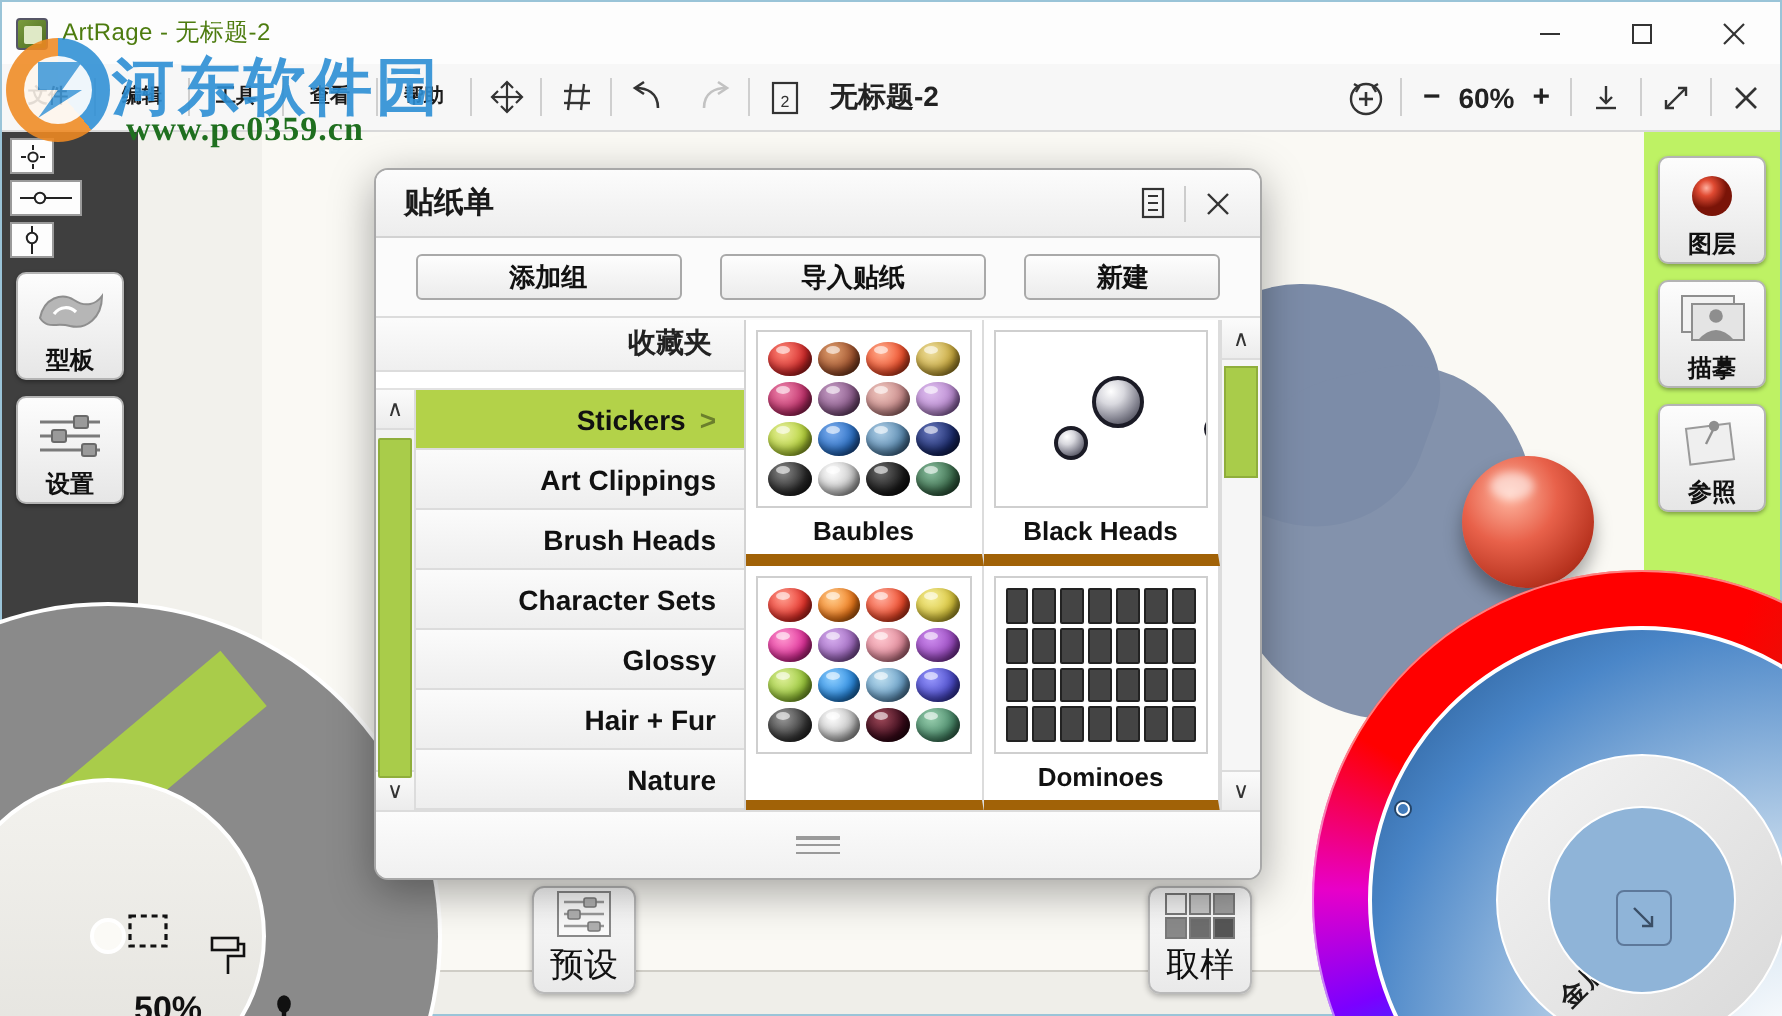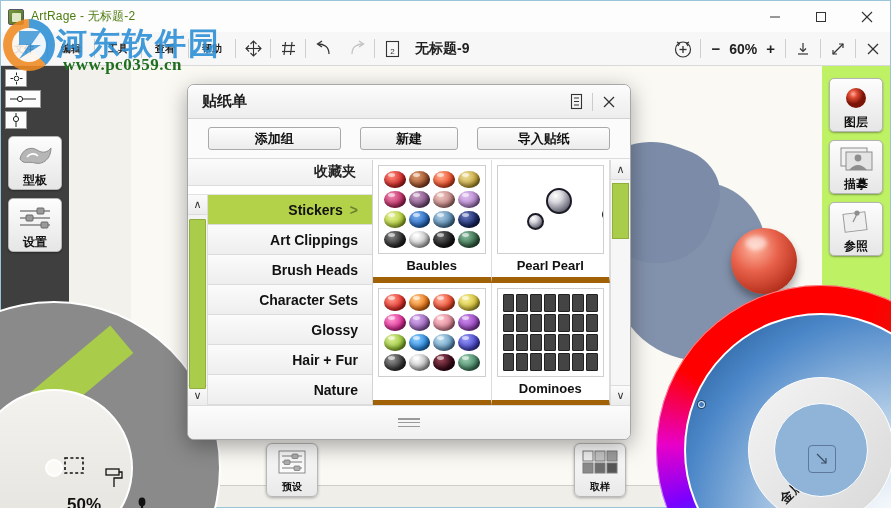--- a/index.html
+++ b/index.html
@@ -74,21 +74,21 @@
   
   .toolwheel { position:absolute; left:-112px; bottom:-126px; width:330px; height:330px; border-radius:50%; background:#8a8a8a; box-shadow:0 0 0 2px #fff; overflow:hidden;}
   .tw-inner { position:absolute; inset:86px; border-radius:50%; background:linear-gradient(#f3f2ee,#e3e2dd); border:2px solid #fff; }
   .tw-core { position:absolute; inset:156px; border-radius:50%; background:#fbfaf6; border:2px solid #fff; }
   .tw-pct { position:absolute; left:178px; top:192px; font-size:17px; font-weight:bold; color:#111; }
   .tw-btn { position:absolute; width:34px; height:34px; display:flex; align-items:center; justify-content:center; color:#111; font-size:15px;}
   .seg-green { position:absolute; left:118px; top:60px; width:130px; height:36px; background:#a9cc4a; transform:rotate(-40deg); }
 
   
   .float-btn { position:absolute; width:52px; height:54px; background:linear-gradient(#fdfdfd,#e9e9e9); border:1px solid #b9b9b9; border-radius:6px; box-shadow:0 1px 3px rgba(0,0,0,.3); display:flex; flex-direction:column; align-items:center; justify-content:flex-end; padding-bottom:2px; }
-  .float-btn .lbl { font-size:10px; font-weight:bold; color:#111; }
+  .float-btn .lbl { font-size:17px; font-weight:normal; color:#111; }
   .float-btn .glyph { flex:1; display:flex; align-items:center; justify-content:center; }
 
   
   .dialog { position:absolute; left:186px; top:83px; width:444px; height:356px; background:#fbfbfb; border:1px solid #a8a8a8; border-radius:7px; box-shadow:0 6px 22px rgba(0,0,0,.35); overflow:hidden; }
   .dlg-head { height:34px; background:linear-gradient(#fcfcfc,#ededed); border-bottom:1px solid #d2d2d2; display:flex; align-items:center; padding:0 8px; }
   .dlg-title { font-size:15px; font-weight:bold; color:#1a1a1a; margin-left:6px; }
   .dlg-head .sp{flex:1;}
   .dlg-hbtn { width:26px; height:26px; display:flex; align-items:center; justify-content:center; color:#333; }
   .dlg-sep { width:1px; height:18px; background:#ccc; margin:0 3px; }
   .dlg-toolbar { height:40px; display:flex; align-items:center; justify-content:space-around; padding:12px 10px; background:#fbfbfb; border-bottom:1px solid #dcdcdc; }
@@ -212,21 +212,21 @@
           <polyline points="11,1 15.5,4 11,7" stroke="#c2c2c2" stroke-width="1.3" fill="none"></polyline>
         </svg>
     </div>
     <div class="mb-sep"></div>
     <div class="mb-icon">
       <svg width="15" height="18" viewBox="0 0 15 18">
           <rect x="1.5" y="1.5" width="12" height="15" fill="none" stroke="#333" stroke-width="1.1"></rect>
           <text x="7.5" y="13.5" font-size="8" text-anchor="middle" fill="#333" font-family="Liberation Sans">2</text>
         </svg>
     </div>
-    <div class="doc-name">无标题-9</div>
+    <div class="doc-name">无标题-2</div>
 
     <div class="tb-spacer"></div>
 
     <div class="mb-icon">
       <svg width="22" height="22" viewBox="0 0 22 22">
           <circle cx="11" cy="11.5" r="7.5" fill="none" stroke="#333" stroke-width="1.2"></circle>
           <polyline points="5,4 7.5,5.5 6,8" fill="none" stroke="#333" stroke-width="1.2"></polyline>
           <polyline points="17,4 14.5,5.5 16,8" fill="none" stroke="#333" stroke-width="1.2"></polyline>
           <line x1="11" y1="8" x2="11" y2="15" stroke="#333" stroke-width="1.3"></line>
           <line x1="7.5" y1="11.5" x2="14.5" y2="11.5" stroke="#333" stroke-width="1.3"></line>
@@ -465,22 +465,22 @@
       <div class="dlg-hbtn">
         <svg width="14" height="14" viewBox="0 0 14 14">
             <line x1="2" y1="2" x2="12" y2="12" stroke="#333" stroke-width="1.2"></line>
             <line x1="12" y1="2" x2="2" y2="12" stroke="#333" stroke-width="1.2"></line>
           </svg>
       </div>
     </div>
 
     <div class="dlg-toolbar">
       <div class="dlg-btn" style="min-width:133px;">添加组</div>
+      <div class="dlg-btn" style="min-width:133px;">导入贴纸</div>
       <div class="dlg-btn" style="min-width:98px;">新建</div>
-      <div class="dlg-btn" style="min-width:133px;">导入贴纸</div>
     </div>
 
     <div class="dlg-body">
 
       <div class="cat-col">
         <div class="fav-row">收藏夹</div>
         <div class="fav-gap"></div>
         <div class="cat-list-wrap">
           <div class="cat-scroll">
             <div class="sb-arrow">∧</div>
@@ -530,21 +530,21 @@
             </div>
             <div class="st-name">Baubles</div>
           </div>
 
           <div class="st-cell">
             <div class="st-thumb">
               <div class="pearl" style="left:48px; top:22px; width:26px; height:26px;"></div>
               <div class="pearl" style="left:29px; top:47px; width:17px; height:17px;"></div>
               <div class="pearl" style="left:104px; top:42px; width:13px; height:13px;"></div>
             </div>
-            <div class="st-name">Pearl Pearl</div>
+            <div class="st-name">Black Heads</div>
           </div>
 
           <div class="st-cell">
             <div class="st-thumb">
               <div class="bgrid">
                 <div class="bball" style="background:radial-gradient(circle at 35% 28%,#ffa090,#e8332b 60%,#7a100a)"></div>
                 <div class="bball" style="background:radial-gradient(circle at 35% 28%,#ffcf90,#f07a1a 60%,#7a3a04)"></div>
                 <div class="bball" style="background:radial-gradient(circle at 35% 28%,#ffb0a0,#f04a2a 60%,#7a1c0a)"></div>
                 <div class="bball" style="background:radial-gradient(circle at 35% 28%,#f6ef9a,#d8c43a 60%,#6a5e10)"></div>
                 <div class="bball" style="background:radial-gradient(circle at 35% 28%,#ff9ad0,#e0309a 60%,#70104a)"></div>

